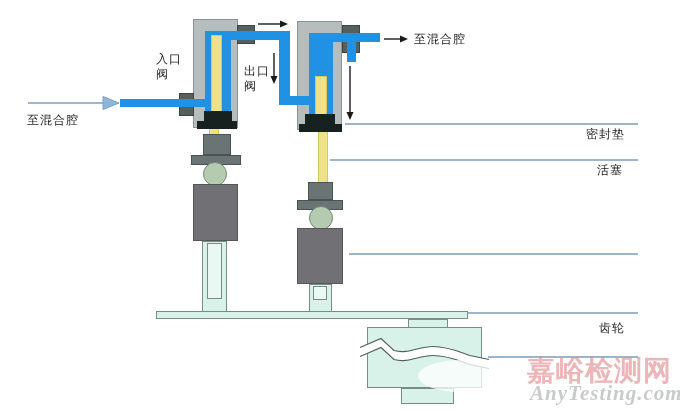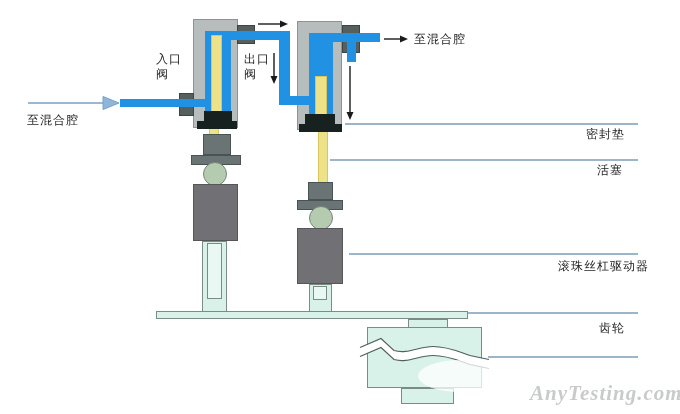--- a/index.html
+++ b/index.html
@@ -123,22 +123,22 @@
     </g>
 
     <g>
       <line x1="350" y1="66" x2="350" y2="112" stroke="#1a1a1a" stroke-width="1.4"></line>
       <polygon points="346.5,112 350,120 353.5,112" fill="#1a1a1a"></polygon>
     </g>
   </svg>
 
   <div class="abs lbl" style="left:27px;top:113px;">至混合腔</div>
   <div class="abs lbl wrap" style="left:156px;top:52px;">入口阀</div>
-  <div class="abs lbl wrap" style="left:244px;top:52px;">出口阀</div>
+  <div class="abs lbl wrap" style="left:244px;top:64px;">出口阀</div>
   <div class="abs lbl" style="left:414px;top:32px;">至混合腔</div>
   <div class="abs lbl" style="left:586px;top:127px;">密封垫</div>
   <div class="abs lbl" style="left:597px;top:163px;">活塞</div>
-  <div class="abs lbl" style="left:558px;top:259px;">滚珠丝杠驱动器</div>
   <div class="abs lbl" style="left:599px;top:321px;">齿轮</div>
 
+  <div class="abs wm-cn" style="left:527px;top:352px;">嘉峪检测网</div>
   <div class="abs wm-en" style="left:530px;top:381px;">AnyTesting.com</div>
 
 </div>
 
 </body></html>

